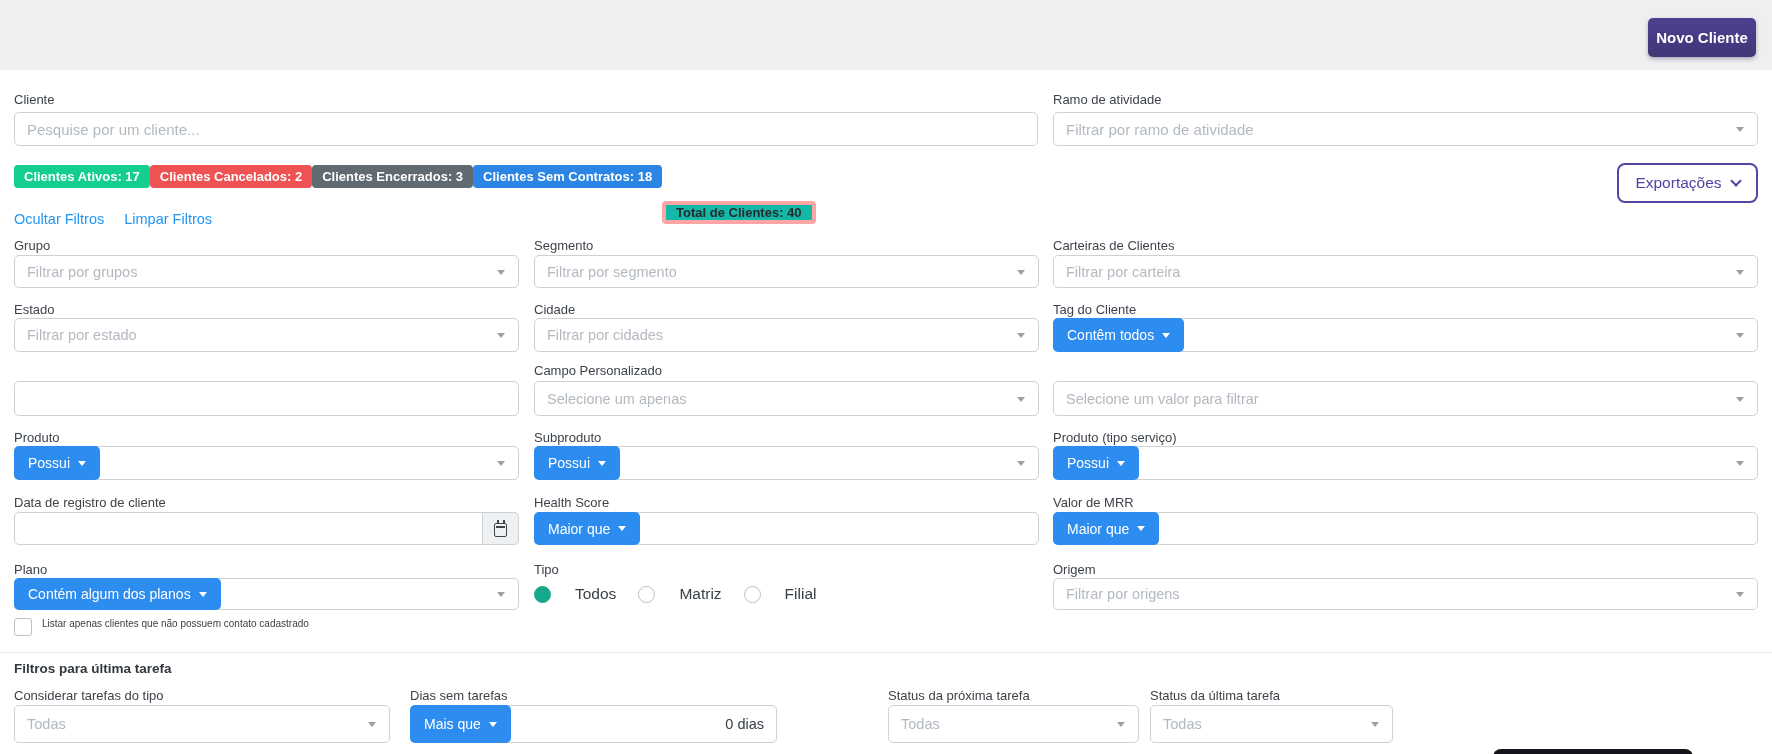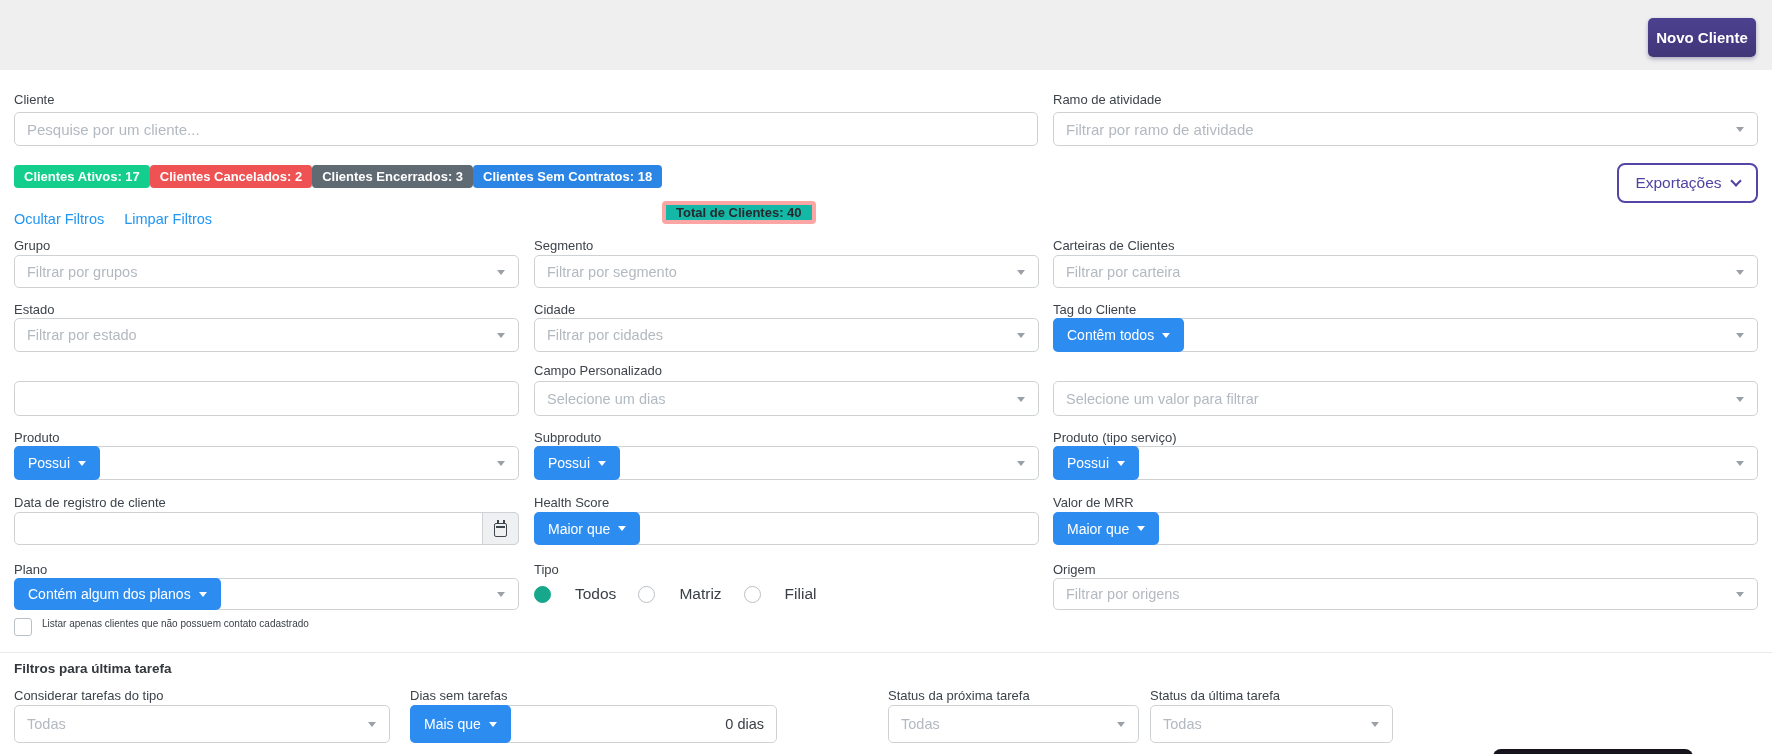--- a/index.html
+++ b/index.html
@@ -165,21 +165,21 @@
     <span class="caret"></span>
   </div>
 
   <div class="lbl" style="left:14px; top:381px;">Data da venda (Contrato)</div>
   <div class="box" style="left:14px; top:381px; width:505px; height:35px;">
     <span></span>
   </div>
 
   <div class="lbl" style="left:534px; top:363px;">Campo Personalizado</div>
   <div class="box" style="left:534px; top:381px; width:505px; height:35px;">
-    <span class="ph">Selecione um dias</span>
+    <span class="ph">Selecione um apenas</span>
     <span class="caret"></span>
   </div>
 
   <div class="box" style="left:1053px; top:381px; width:705px; height:35px;">
     <span class="ph">Selecione um valor para filtrar</span>
     <span class="caret"></span>
   </div>
 
   <div class="lbl" style="left:14px; top:430px;">Produto</div>
   <div class="box" style="left:14px; top:446px; width:505px; height:34px;">

